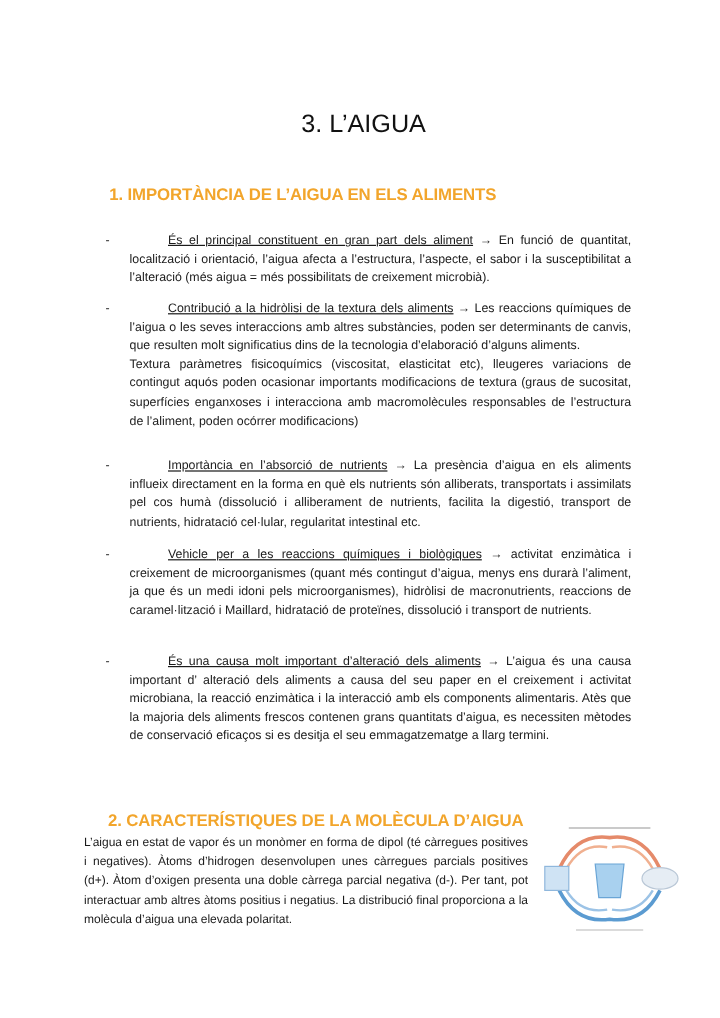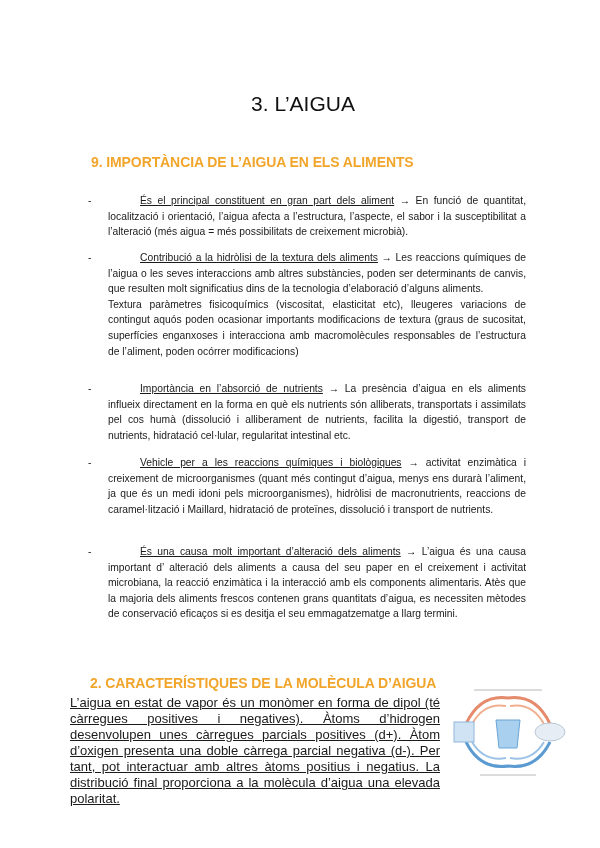--- a/index.html
+++ b/index.html
@@ -70,40 +70,39 @@
     }
     .lead {
       text-decoration: underline;
       padding-left: 32px;
     }
     .intro {
       position: absolute;
       top: 695px;
       left: 70px;
       width: 370px;
-      font-size: 13px;
+      font-size: 10px;
       line-height: 16px;
       text-align: justify;
       margin: 0;
-      text-decoration: underline;
     }
     .figure {
       position: absolute;
       left: 450px;
       top: 684px;
       width: 116px;
       height: 96px;
     }
   </style>
 </head>
 <body>
 
 <h1 class="page-title">3. L’AIGUA</h1>
 
-<h2 class="section-heading" id="h1">9.  IMPORTÀNCIA DE L’AIGUA EN ELS ALIMENTS</h2>
+<h2 class="section-heading" id="h1">1.  IMPORTÀNCIA DE L’AIGUA EN ELS ALIMENTS</h2>
 
 <div class="bullets">
   <div class="bullet" style="top:193px">
     <span class="dash">-</span>
     <span class="bullet-body"><span class="lead">És el principal constituent en gran part dels aliment</span><span> → </span><span>En funció de quantitat, localització i orientació, l’aigua afecta a l’estructura, l’aspecte, el sabor i la susceptibilitat a l’alteració (més aigua = més possibilitats de creixement microbià).</span></span>
   </div>
   <div class="bullet" style="top:250px">
     <span class="dash">-</span>
     <span class="bullet-body">
       <p><span class="lead">Contribució a la hidròlisi de la textura dels aliments</span><span> → </span><span>Les reaccions químiques de l’aigua o les seves interaccions amb altres substàncies, poden ser determinants de canvis, que resulten molt significatius dins de la tecnologia d’elaboració d’alguns aliments.</span></p>

